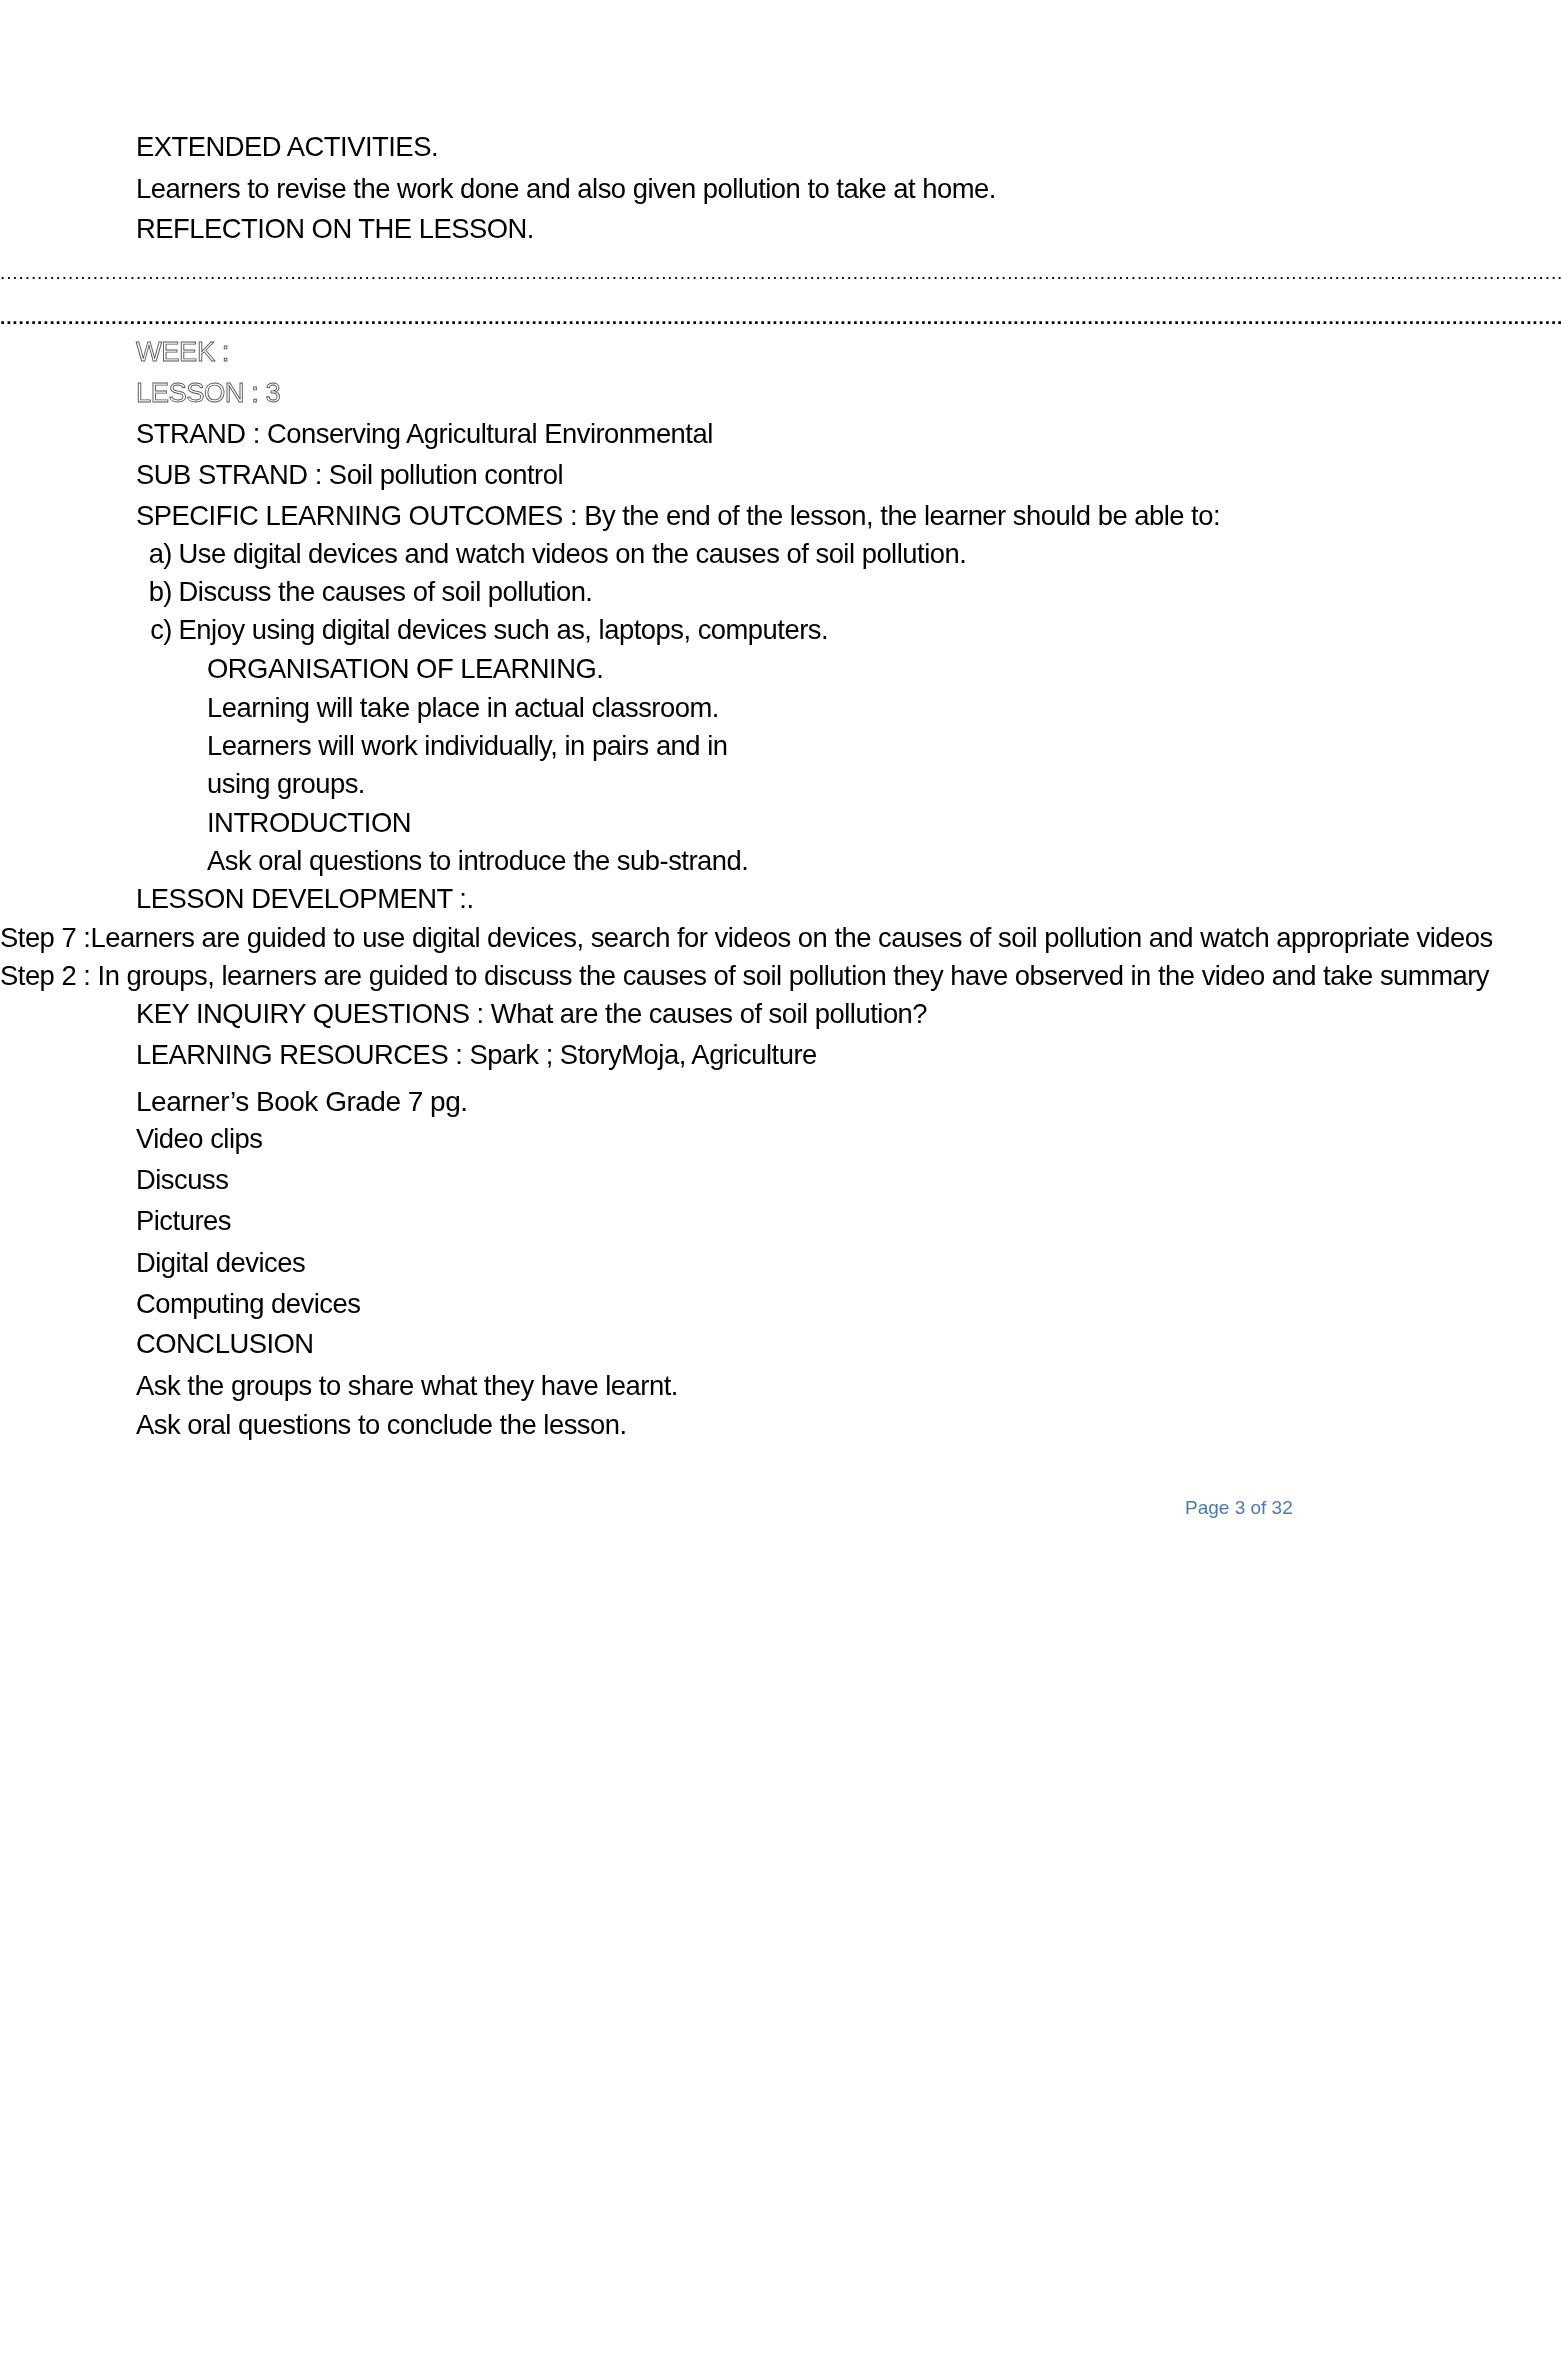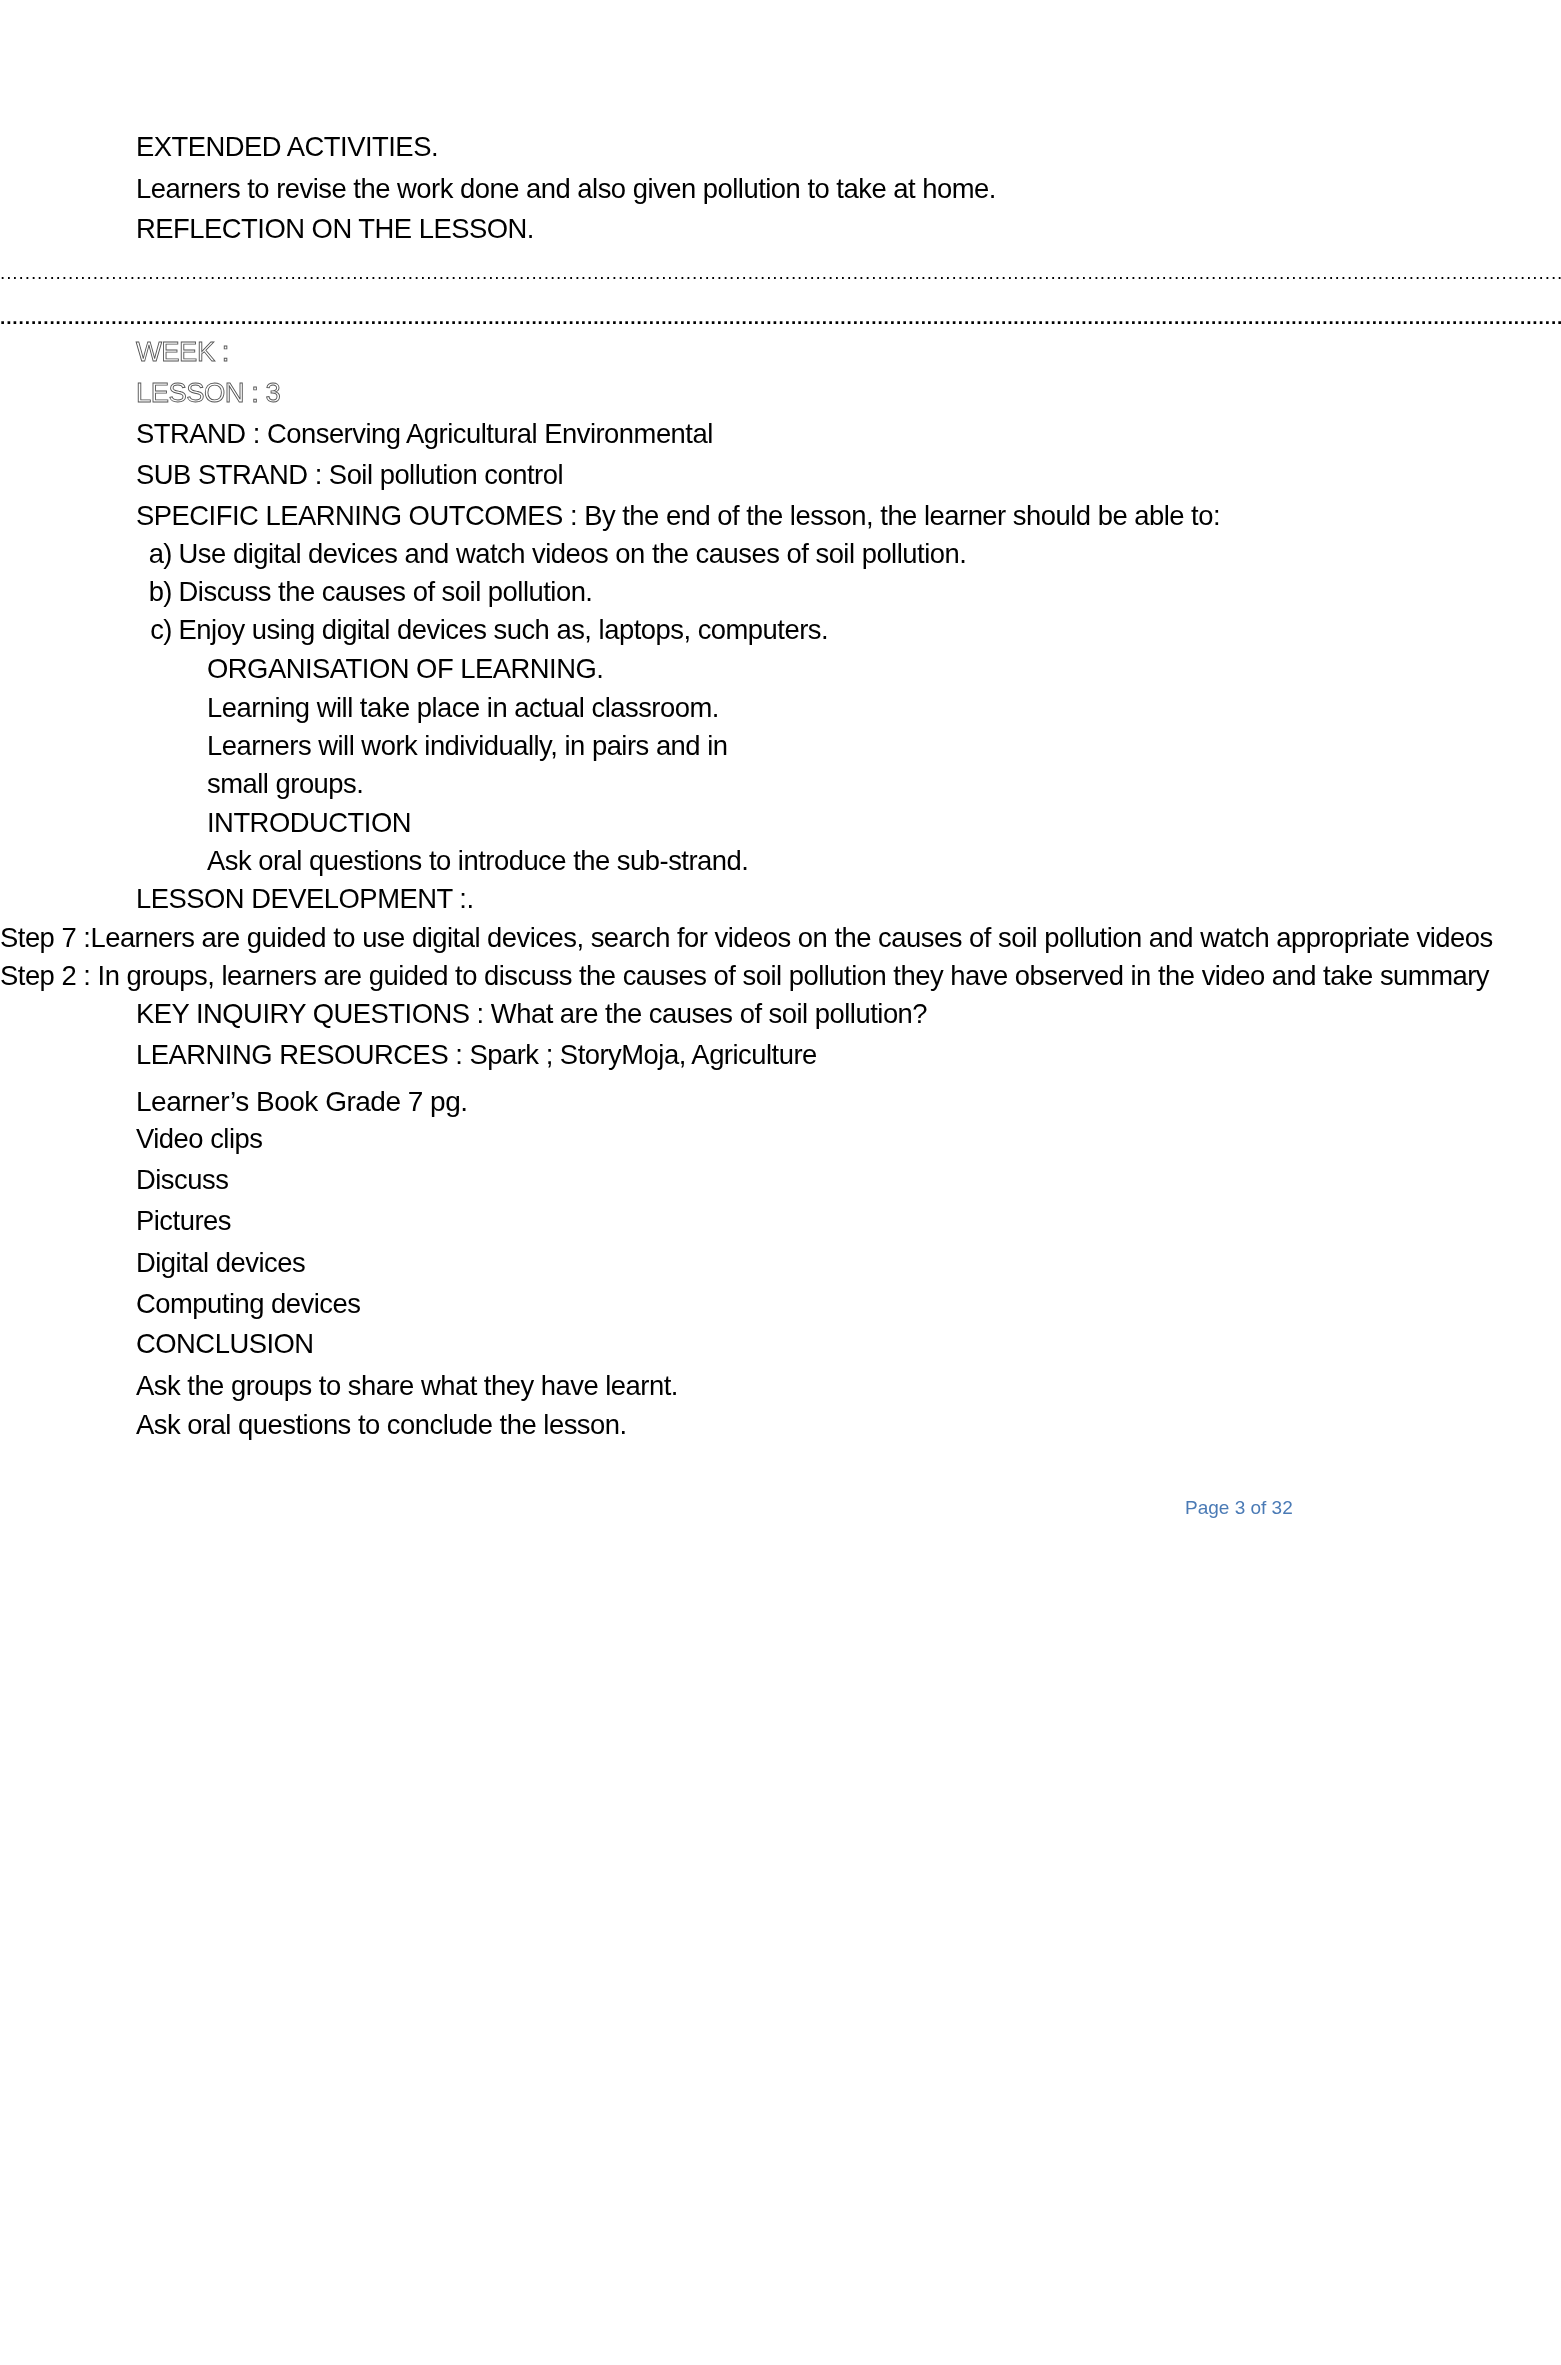--- a/index.html
+++ b/index.html
@@ -40,21 +40,21 @@
   <div class="ln m0" style="top:578px; left:137px">
     <span class="list-label">b)</span><span>Discuss the causes of soil pollution.</span>
   </div>
   <div class="ln m0" style="top:616px; left:137px">
     <span class="list-label">c)</span><span>Enjoy using digital devices such as, laptops, computers.</span>
   </div>
 
   <div class="ln m2" style="top:655px">ORGANISATION OF LEARNING.</div>
   <div class="ln m2" style="top:694px">Learning will take place in actual classroom.</div>
   <div class="ln m2" style="top:732px">Learners will work individually, in pairs and in</div>
-  <div class="ln m2" style="top:770px">small groups.</div>
+  <div class="ln m2" style="top:770px">using groups.</div>
   <div class="ln m2" style="top:809px">INTRODUCTION</div>
   <div class="ln m2" style="top:847px">Ask oral questions to introduce the sub-strand.</div>
 
   <div class="ln m1" style="top:885px">LESSON DEVELOPMENT :.</div>
   <div class="ln m0" style="top:924px">Step 7 :Learners are guided to use digital devices, search for videos on the causes of soil pollution and watch appropriate videos</div>
   <div class="ln m0" style="top:962px">Step 2 : In groups, learners are guided to discuss the causes of soil pollution they have observed in the video and take summary</div>
   <div class="ln m1" style="top:1000px">KEY INQUIRY QUESTIONS : What are the causes of soil pollution?</div>
   <div class="ln m1" style="top:1041px">LEARNING RESOURCES : Spark ; StoryMoja, Agriculture</div>
 
   <div class="ln m1" style="top:1088px; font-size:28px;">Learner’s Book Grade 7 pg.</div>

